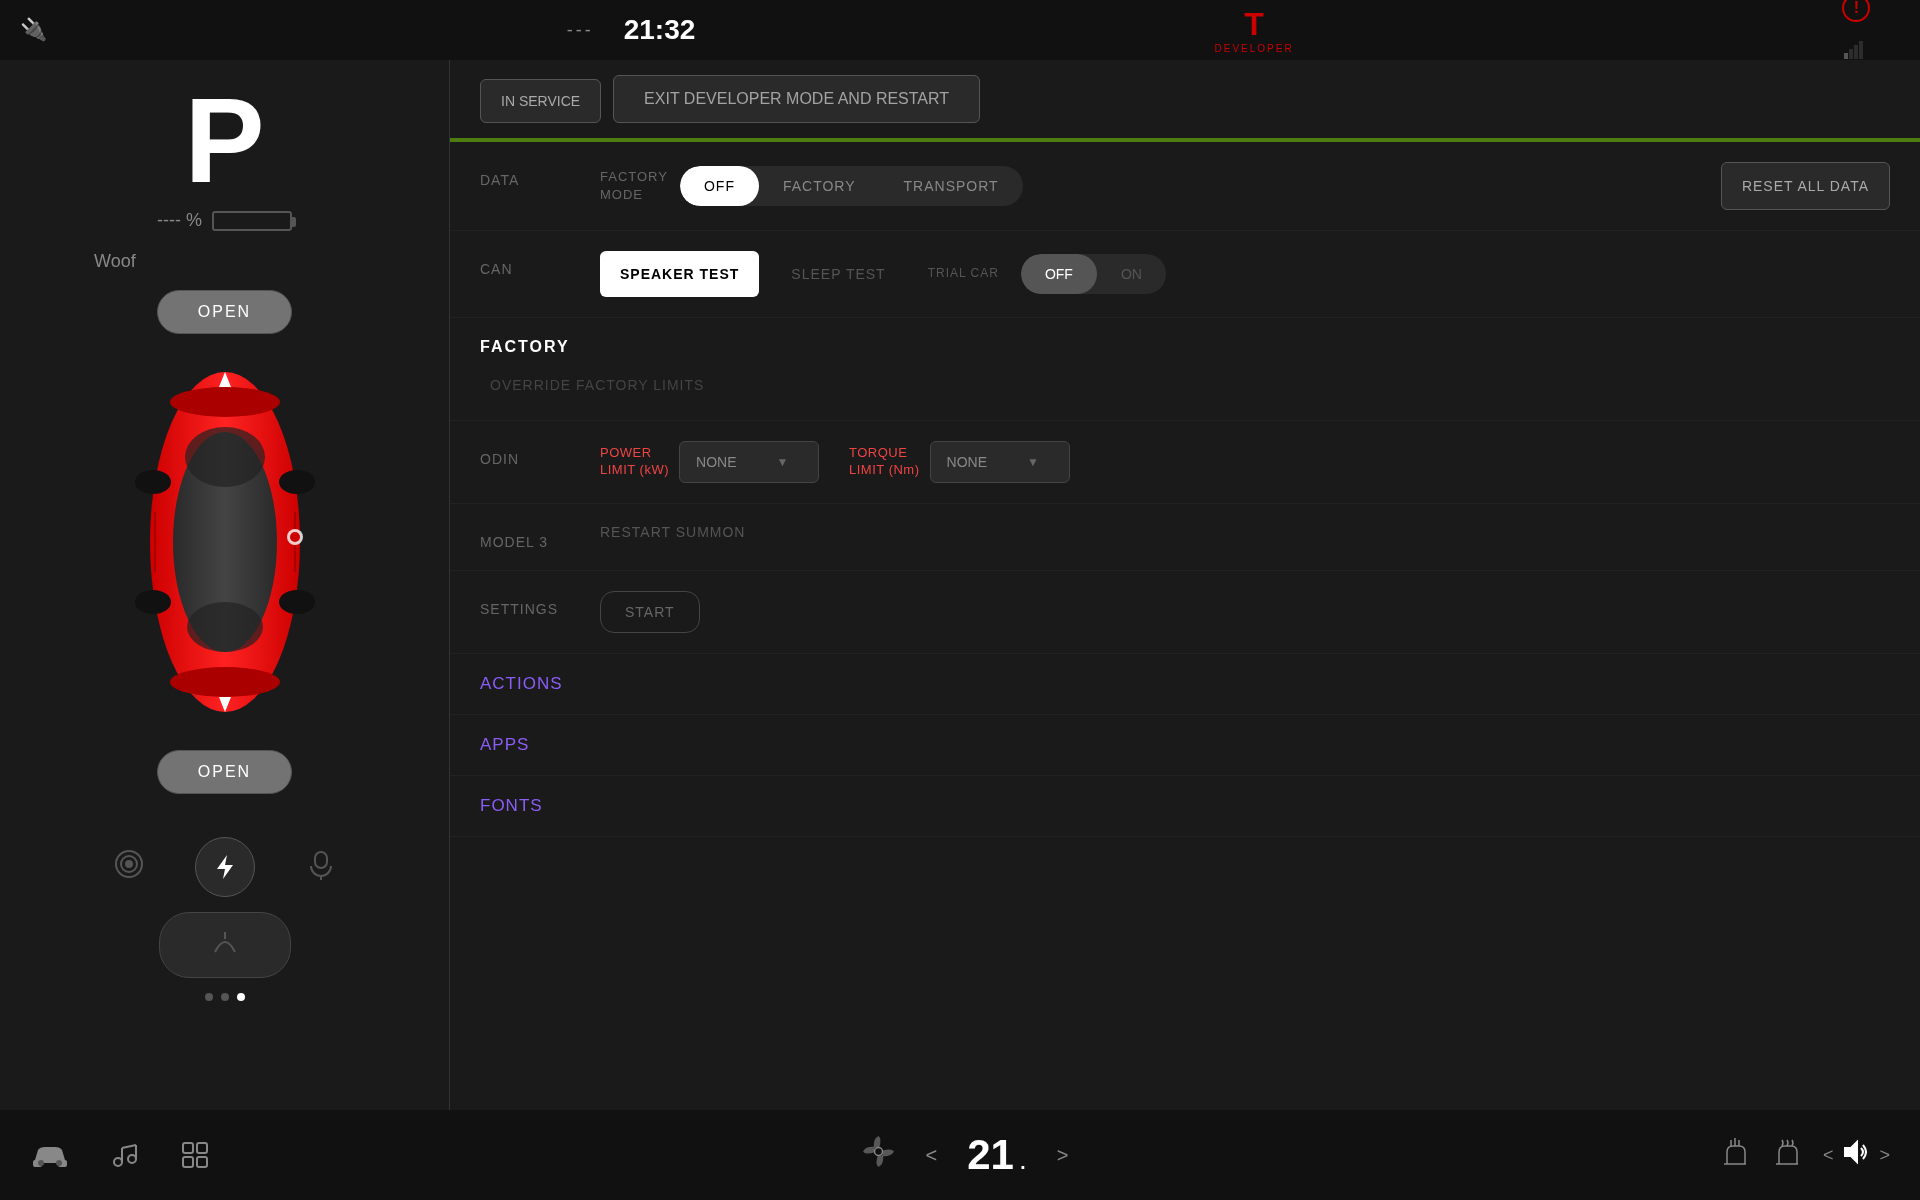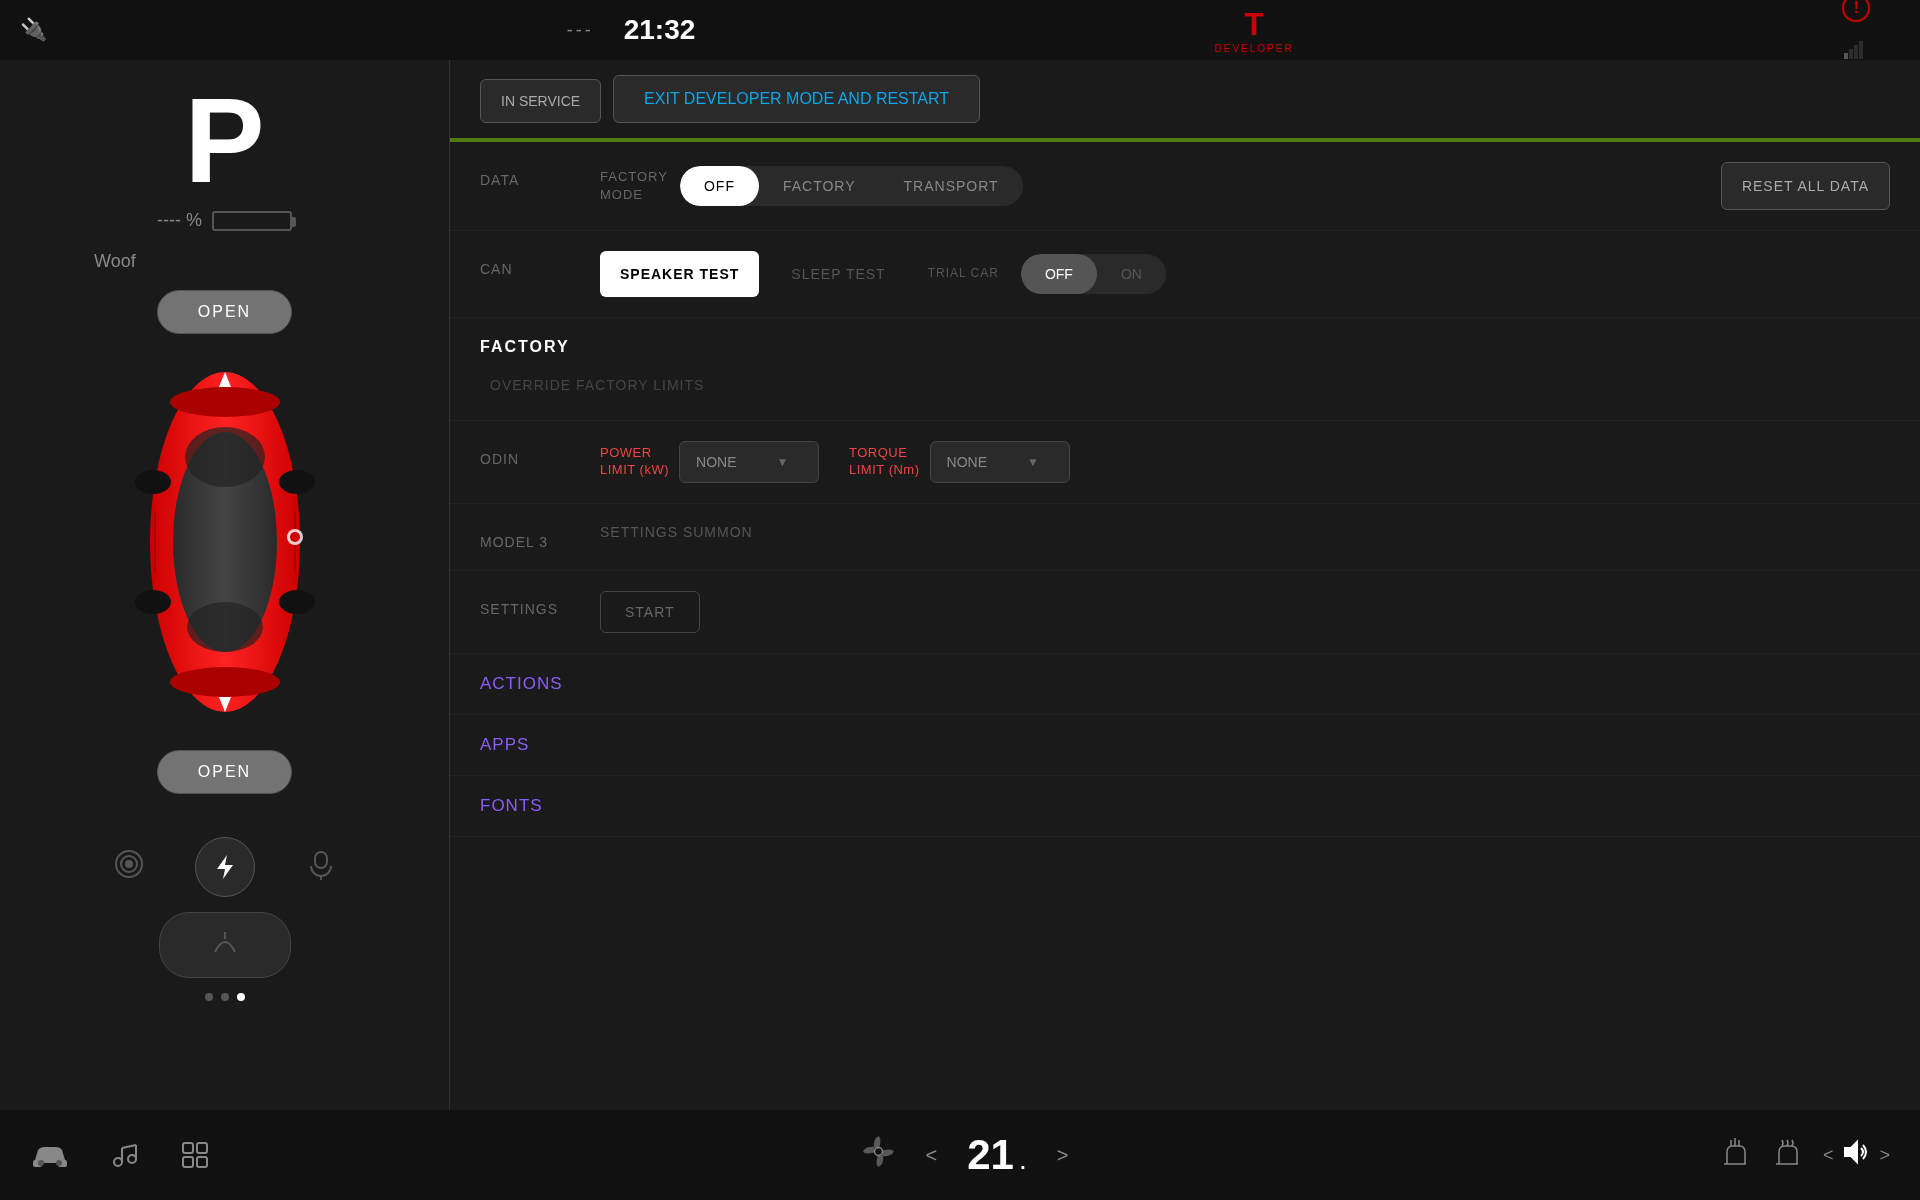--- a/index.html
+++ b/index.html
@@ -246,21 +246,21 @@
       font-size: 14px;
       padding: 12px 20px;
       cursor: pointer;
       text-align: center;
       line-height: 1.3;
     }
     .exit-dev-btn {
       background: #2a2a2a;
       border: 1px solid #555;
       border-radius: 6px;
-      color: #0ea5e9;
+      color: #a3a3a3;
       font-size: 16px;
       padding: 14px 30px;
       cursor: pointer;
     }
 
     
     .section {
       display: flex;
       align-items: flex-start;
       padding: 20px 30px;
@@ -425,21 +425,21 @@
 
     
     .factory-summon-label {
       color: #555;
       font-size: 14px;
       letter-spacing: 1px;
     }
     .start-btn {
       background: transparent;
       border: 1px solid #444;
-      border-radius: 6px;
+      border-radius: 14px;
       color: #666;
       font-size: 14px;
       padding: 12px 24px;
       cursor: pointer;
       letter-spacing: 1px;
     }
 
     
     .simple-section {
       padding: 20px 30px;
@@ -742,21 +742,21 @@
             <span>NONE</span>
             <span class="dropdown-arrow">▼</span>
           </div>
         </div>
       </div>
     </div>
 
     <div class="section">
       <div class="section-label">MODEL 3</div>
       <div class="section-content">
-        <span class="factory-summon-label">SETTINGS SUMMON</span>
+        <span class="factory-summon-label">RESTART SUMMON</span>
       </div>
     </div>
 
     <div class="section">
       <div class="section-label">SETTINGS</div>
       <div class="section-content">
         <button class="start-btn">START</button>
       </div>
     </div>
 

